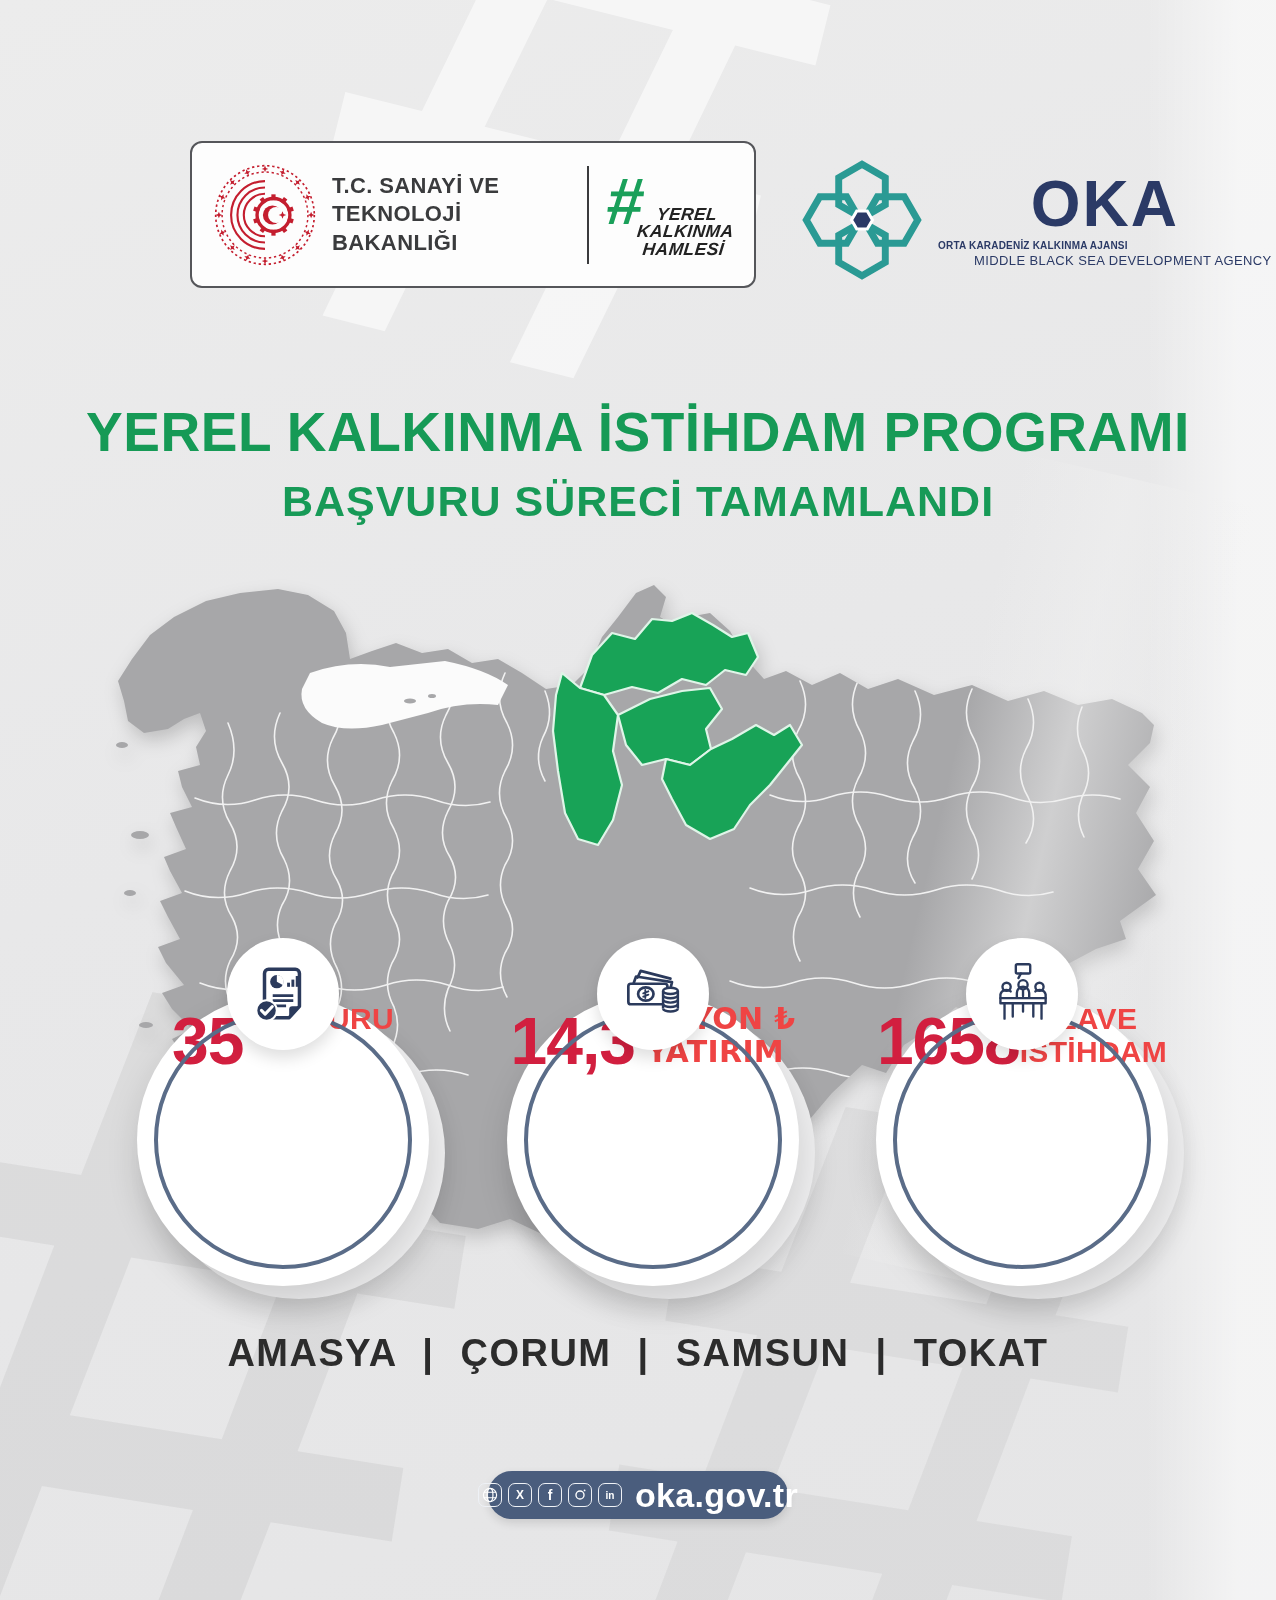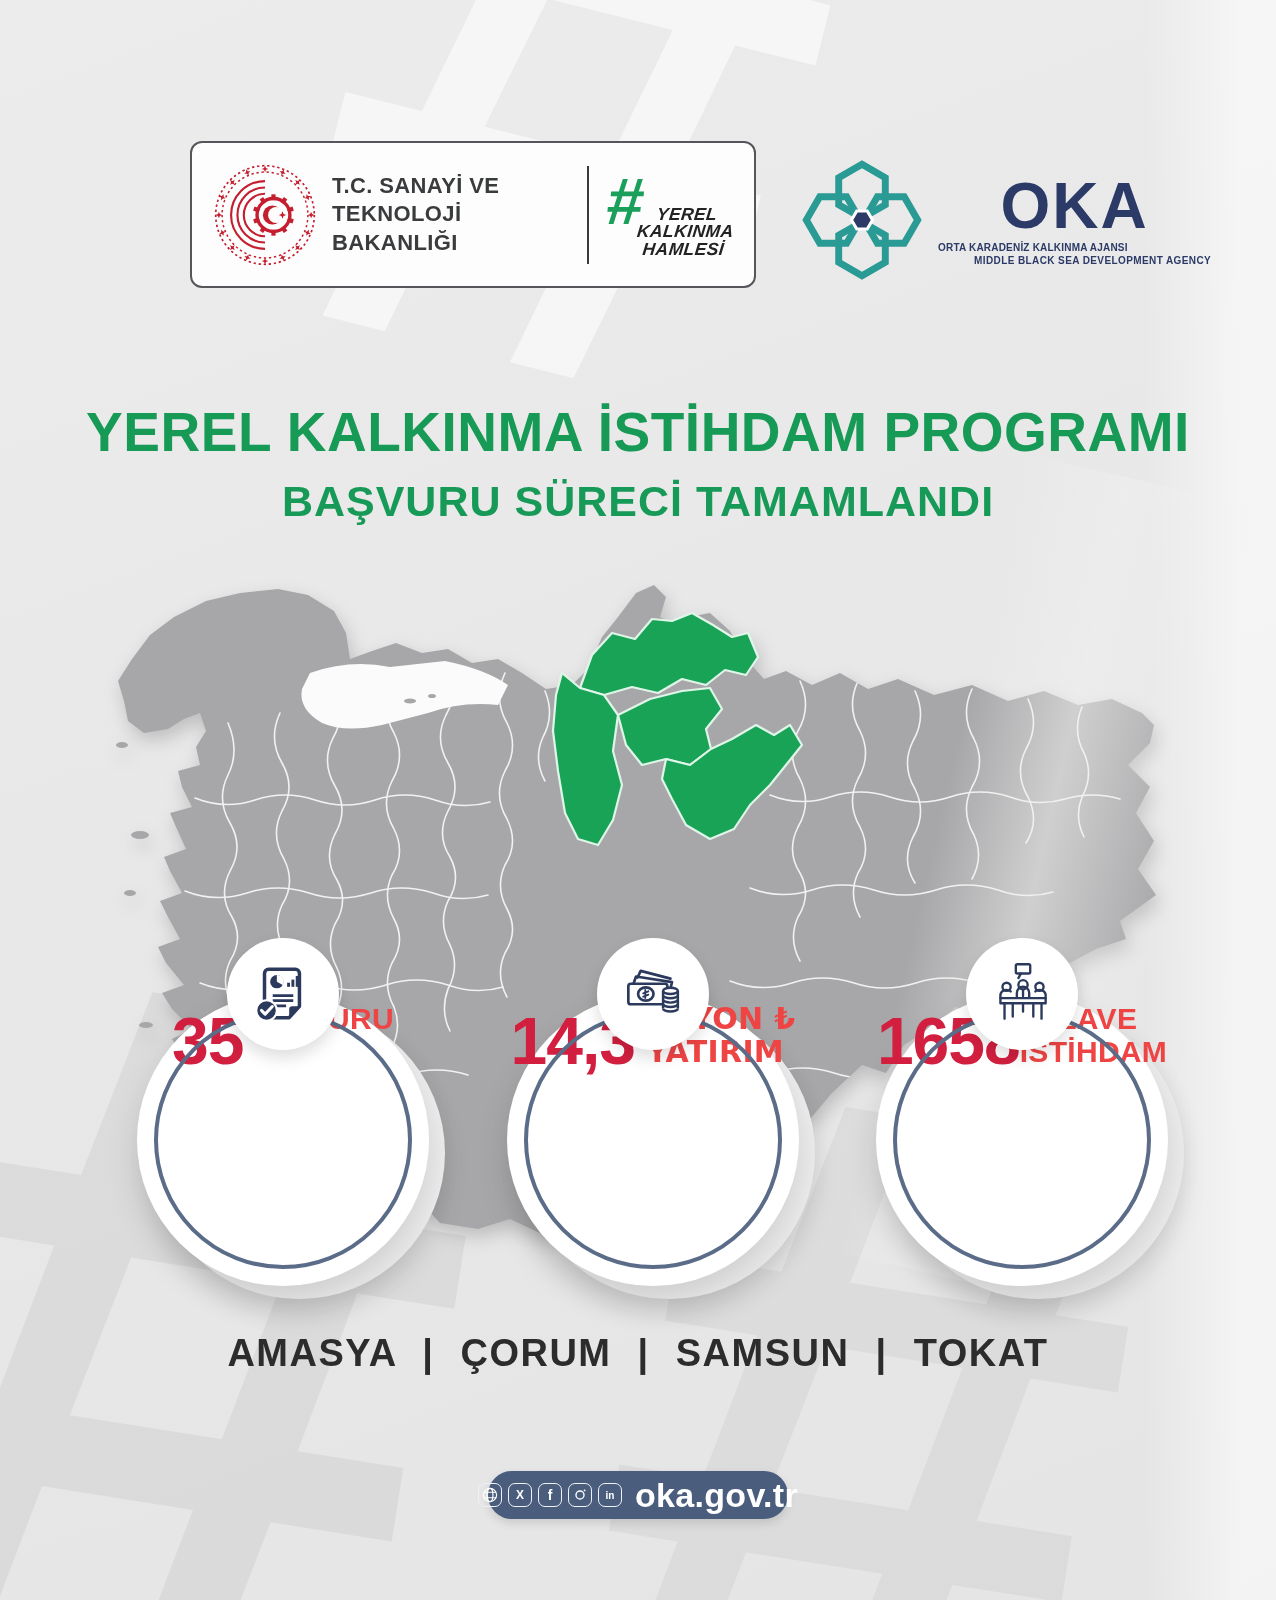--- a/index.html
+++ b/index.html
@@ -33,21 +33,21 @@
                 line-height:.9; transform:skewX(-6deg); }
   .hash-lines{ display:flex; flex-direction:column; align-items:center; margin:34px 0 0 -4px;
                font-style:italic; font-weight:bold; font-size:17.5px; color:#232323;
                line-height:.99; letter-spacing:.4px; transform:skewX(-6deg); }
 
   .oka-block{ position:absolute; left:798px; top:156px; z-index:3; display:flex; align-items:center; }
   .oka-emblem{ width:128px; height:128px; flex:none; }
   .oka-text{ margin-left:12px; }
   .oka-acronym{ font-size:64px; font-weight:bold; color:#2b3a66; letter-spacing:2px; line-height:1;text-align:center; }
   .oka-sub1{ margin-top:4px; font-size:10px; font-weight:bold; color:#2b3a66; letter-spacing:.2px; }
-  .oka-sub2{ margin-top:2px; font-size:10px; font-weight:bold; color:#2b3a66; letter-spacing:.4px;padding-left:36px; }
+  .oka-sub2{ margin-top:2px; font-size:13px; font-weight:normal; color:#2b3a66; letter-spacing:.4px;padding-left:36px; }
 
   
   .title{ position:absolute; left:0; top:400px; width:100%; text-align:center; z-index:3;
           font-size:55px; font-weight:bold; color:#169a56; letter-spacing:.5px; }
   .subtitle{ position:absolute; left:0; top:477px; width:100%; text-align:center; z-index:3;
              font-size:43px; font-weight:bold; color:#179a57; letter-spacing:1px; }
 
   
   .map-wrap{ position:absolute; left:110px; top:573px; width:1060px; height:670px; z-index:1; }
   .map-wrap svg{ width:100%; height:100%; filter:drop-shadow(3px 8px 9px rgba(0,0,0,.18)); }

